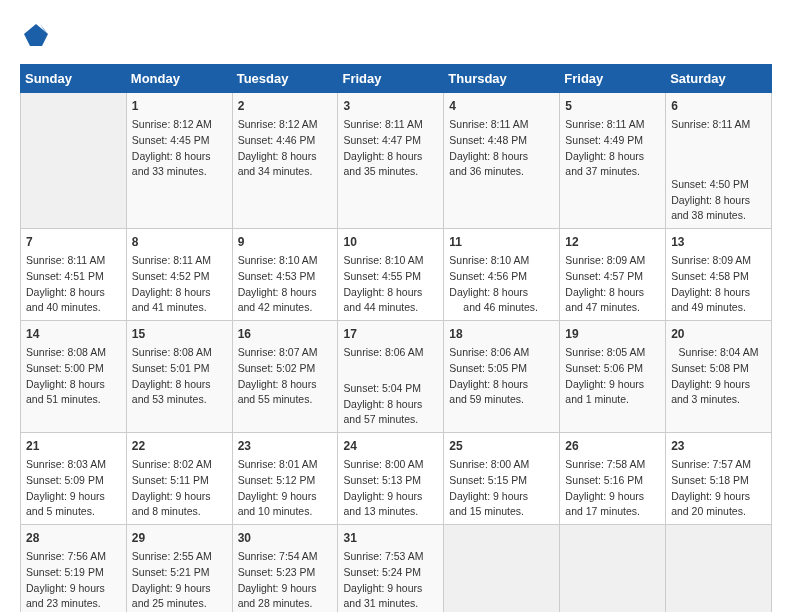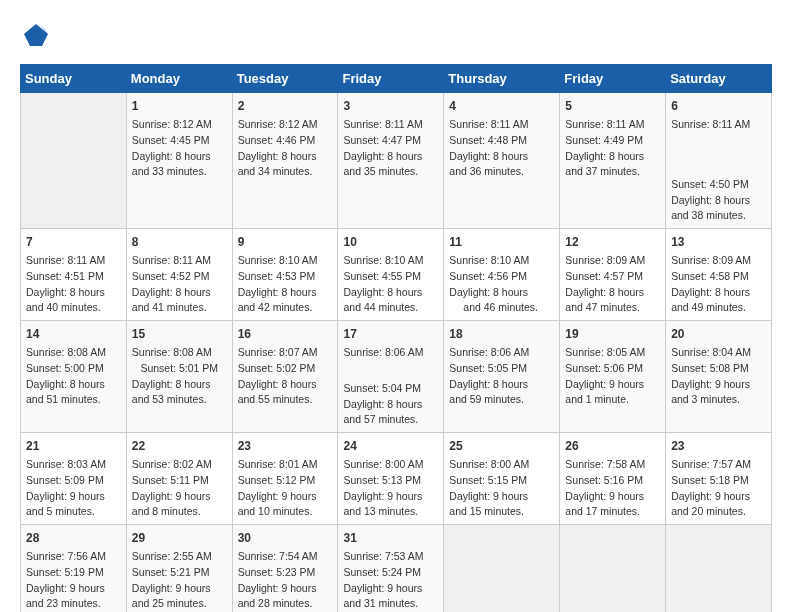--- a/index.html
+++ b/index.html
@@ -220,21 +220,21 @@
         <td>
           <span class="day-number">14</span>
           <span style="display: block;">Sunrise: 8:08 AM</span>
           <span style="display: block;">Sunset: 5:00 PM</span>
           <span style="display: block;">Daylight: 8 hours</span>
           <span style="display: block;">and 51 minutes.</span>
         </td>
         <td>
           <span class="day-number">15</span>
           <span style="display: block;">Sunrise: 8:08 AM</span>
-          <span style="display: block; text-align: center;">Sunset: 5:01 PM</span>
+          <span style="display: block;">Sunset: 5:01 PM</span>
           <span style="display: block;">Daylight: 8 hours</span>
           <span style="display: block;">and 53 minutes.</span>
         </td>
         <td>
           <span class="day-number">16</span>
           <span style="display: block;">Sunrise: 8:07 AM</span>
           <span style="display: block;">Sunset: 5:02 PM</span>
           <span style="display: block;">Daylight: 8 hours</span>
           <span style="display: block;">and 55 minutes.</span>
         </td>
@@ -254,21 +254,21 @@
         </td>
         <td>
           <span class="day-number">19</span>
           <span style="display: block;">Sunrise: 8:05 AM</span>
           <span style="display: block;">Sunset: 5:06 PM</span>
           <span style="display: block;">Daylight: 9 hours</span>
           <span style="display: block;">and 1 minute.</span>
         </td>
         <td>
           <span class="day-number">20</span>
-          <span style="display: block;">Sunrise: 8:04 AM</span>
+          <span style="display: block; text-align: center;">Sunrise: 8:04 AM</span>
           <span style="display: block;">Sunset: 5:08 PM</span>
           <span style="display: block;">Daylight: 9 hours</span>
           <span style="display: block;">and 3 minutes.</span>
         </td>
       </tr>
       <tr>
         <td>
           <span class="day-number">21</span>
           <span style="display: block;">Sunrise: 8:03 AM</span>
           <span style="display: block;">Sunset: 5:09 PM</span>

